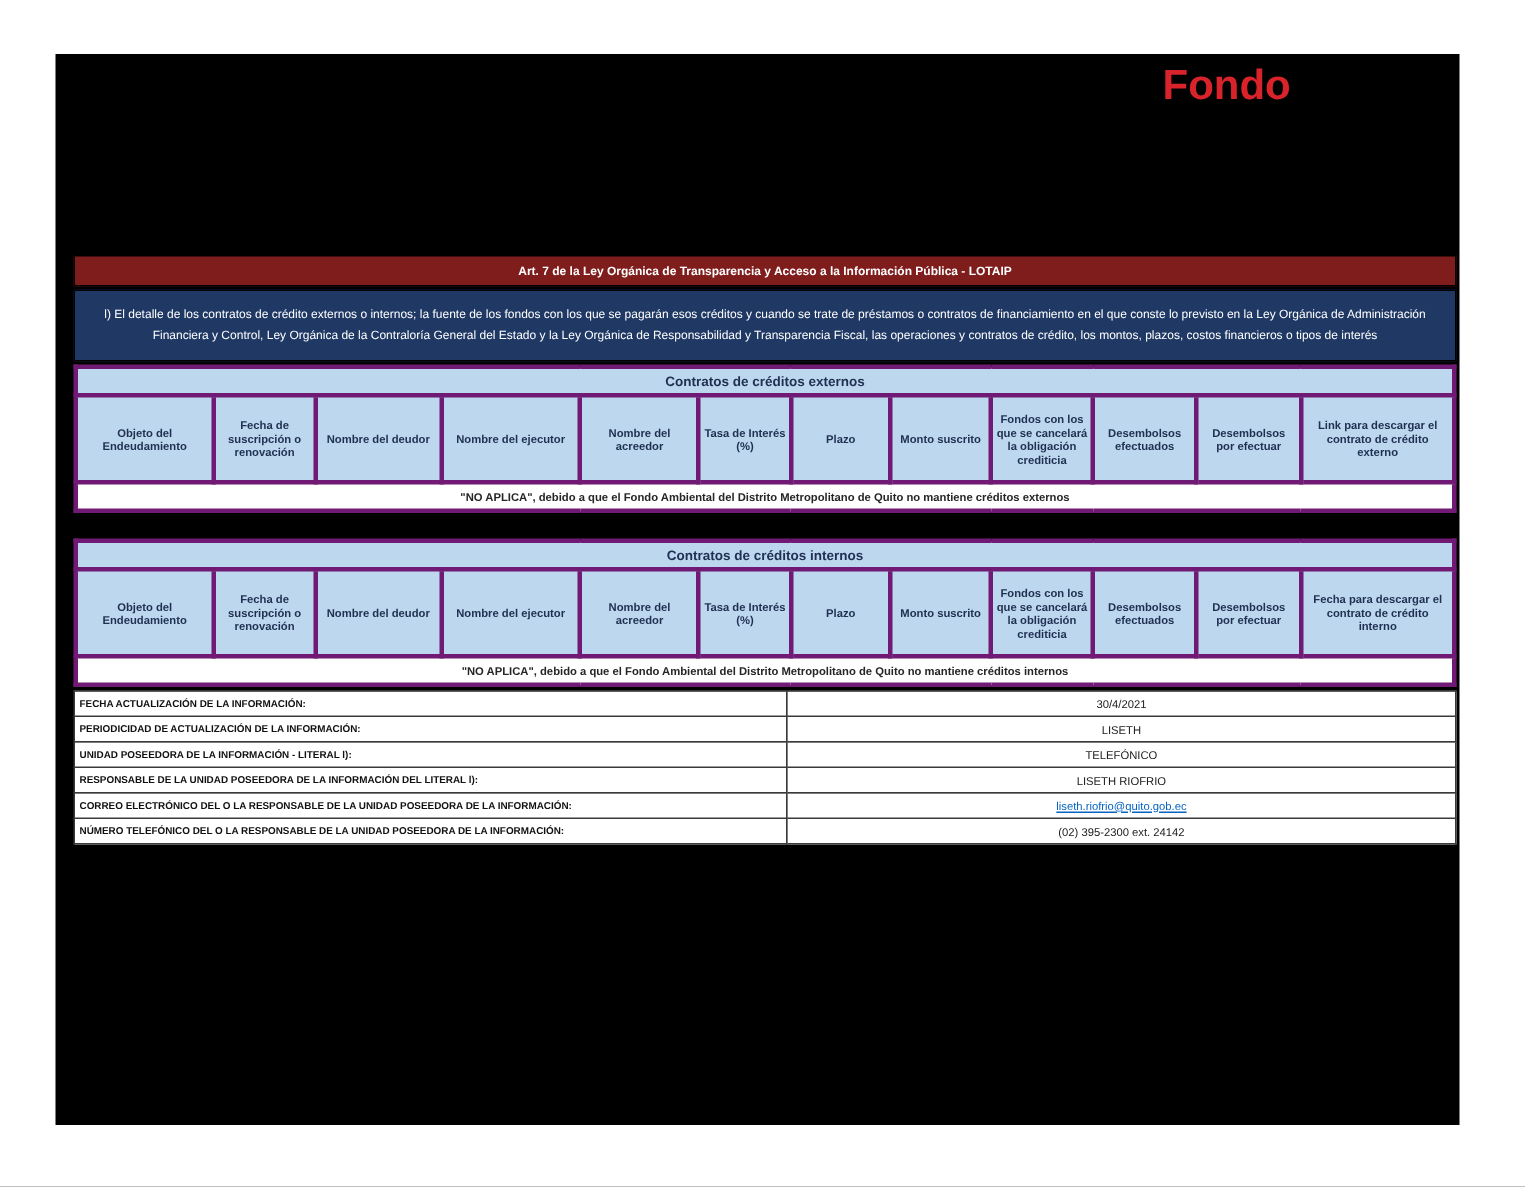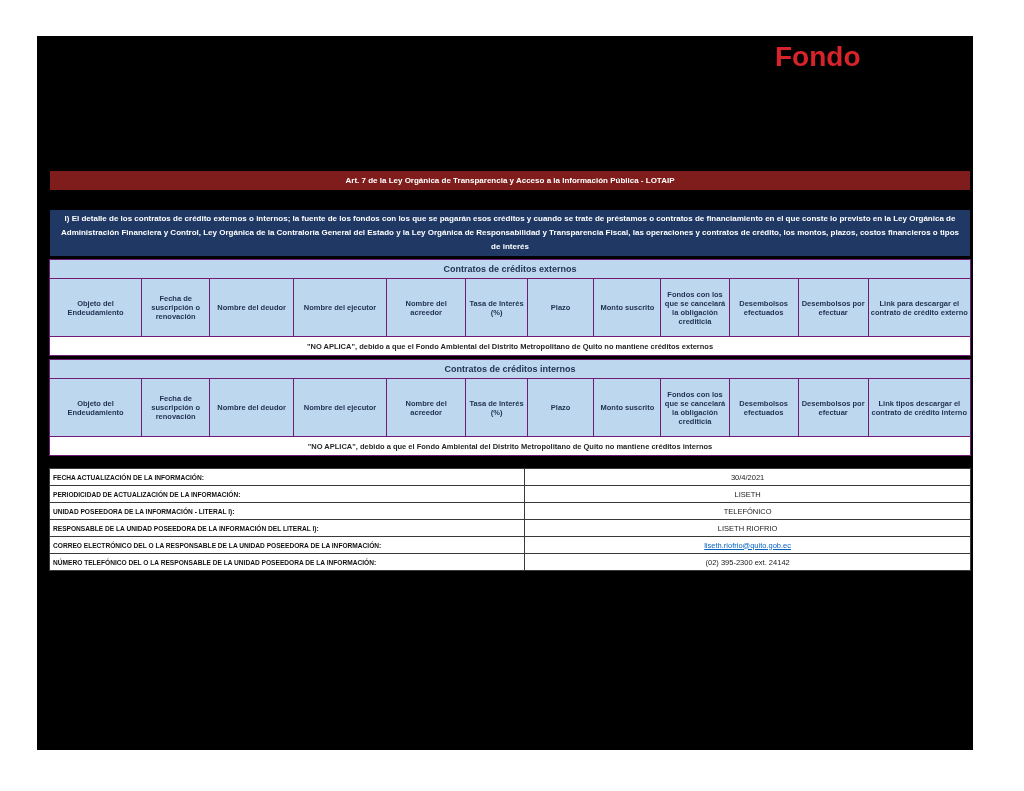--- a/index.html
+++ b/index.html
@@ -27,46 +27,46 @@
   }
   
   .doc { position: absolute; left: 12px; top: 134px; width: 922px; }
   .title-bar {
     background: #7f1d1d; border: 1px solid #000;
     color: #ffffff; font-weight: bold; font-size: 8px;
     height: 21px; display: flex; align-items: center; justify-content: center;
     text-align: center;
   }
   .desc {
-    background: #1f3864; border: 1px solid #000; margin-top: 18px;
-    color: #ffffff; font-weight: bold; font-size: 8px; line-height: 14px;
+    background: #1f3864; border: 1px solid #000; margin-top: 2px;
+    color: #ffffff; font-weight: normal; font-size: 8px; line-height: 14px;
     min-height: 48px; display: flex; align-items: center; justify-content: center;
     text-align: center; padding: 2px 8px;
   }
   table.credit {
     width: 100%; border-collapse: collapse; table-layout: fixed;
     margin-top: 2px;
   }
-  table.credit td, table.credit th { border: 1px solid #701a75; }
+  table.credit td, table.credit th { border: 3px solid #701a75; }
   .section-title {
     background: #bdd7ee; color: #1f3050; font-weight: bold; font-size: 9px;
     text-align: center; height: 19px;
   }
   th.colhead {
     background: #bdd7ee; color: #1f3050; font-weight: bold; font-size: 7.5px;
     line-height: 9px; text-align: center; vertical-align: middle;
     height: 58px; padding: 2px 2px;
   }
   td.empty-row {
     background: #ffffff; color: #262626; font-weight: bold; font-size: 7.5px;
     text-align: center; height: 19px; padding: 2px;
   }
   table.info {
     width: 100%; border-collapse: collapse; table-layout: fixed;
-    margin-top: 12px;
+    margin-top: 2px;
   }
   table.info td { border: 1px solid #3a3a3a; background: #ffffff; height: 17px; }
   td.info-label {
     width: 51.6%; font-weight: bold; font-size: 6.6px; color: #111111;
     text-align: left; padding: 2px 0 2px 3px; letter-spacing: 0px;
   }
   td.info-value { font-size: 7.5px; color: #1a1a1a; text-align: center; padding: 2px; }
   a.email { color: #0563c1; text-decoration: underline; font-size: 7.5px; }
 </style>
 </head>
@@ -116,21 +116,21 @@
         <th class="colhead">Desembolsos efectuados</th>
         <th class="colhead">Desembolsos por efectuar</th>
         <th class="colhead">Link para descargar el contrato de crédito externo</th>
       </tr>
       <tr>
         <td class="empty-row" colspan="12">"NO APLICA", debido a que el Fondo Ambiental del Distrito Metropolitano de Quito no mantiene créditos externos</td>
       </tr>
     </tbody>
       </table>
 
-    <table class="credit" style="margin-top:3px">
+    <table class="credit" style="margin-top:17px">
       <colgroup>
         <col style="width:10.0%">
           <col style="width:7.4%">
           <col style="width:9.1%">
         <col style="width:10.1%">
           <col style="width:8.6%">
           <col style="width:6.7%">
         <col style="width:7.2%">
           <col style="width:7.3%">
           <col style="width:7.4%">
@@ -147,21 +147,21 @@
         <th class="colhead">Fecha de suscripción o renovación</th>
         <th class="colhead">Nombre del deudor</th>
         <th class="colhead">Nombre del ejecutor</th>
         <th class="colhead">Nombre del acreedor</th>
         <th class="colhead">Tasa de Interés (%)</th>
         <th class="colhead">Plazo</th>
         <th class="colhead">Monto suscrito</th>
         <th class="colhead">Fondos con los que se cancelará la obligación crediticia</th>
         <th class="colhead">Desembolsos efectuados</th>
         <th class="colhead">Desembolsos por efectuar</th>
-        <th class="colhead">Link tipos descargar el contrato de crédito interno</th>
+        <th class="colhead">Fecha para descargar el contrato de crédito interno</th>
       </tr>
       <tr>
         <td class="empty-row" colspan="12">"NO APLICA", debido a que el Fondo Ambiental del Distrito Metropolitano de Quito no mantiene créditos internos</td>
       </tr>
     </tbody>
       </table>
 
     <table class="info">
       <tbody>
           <tr>

